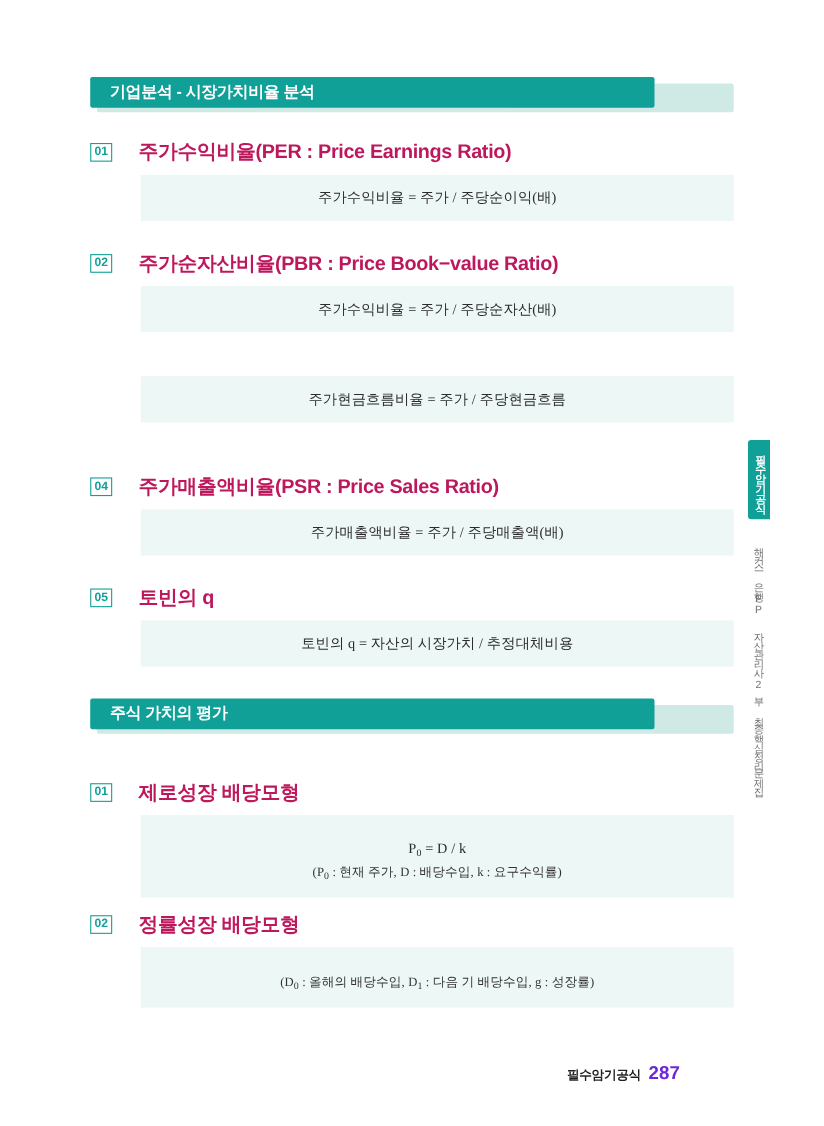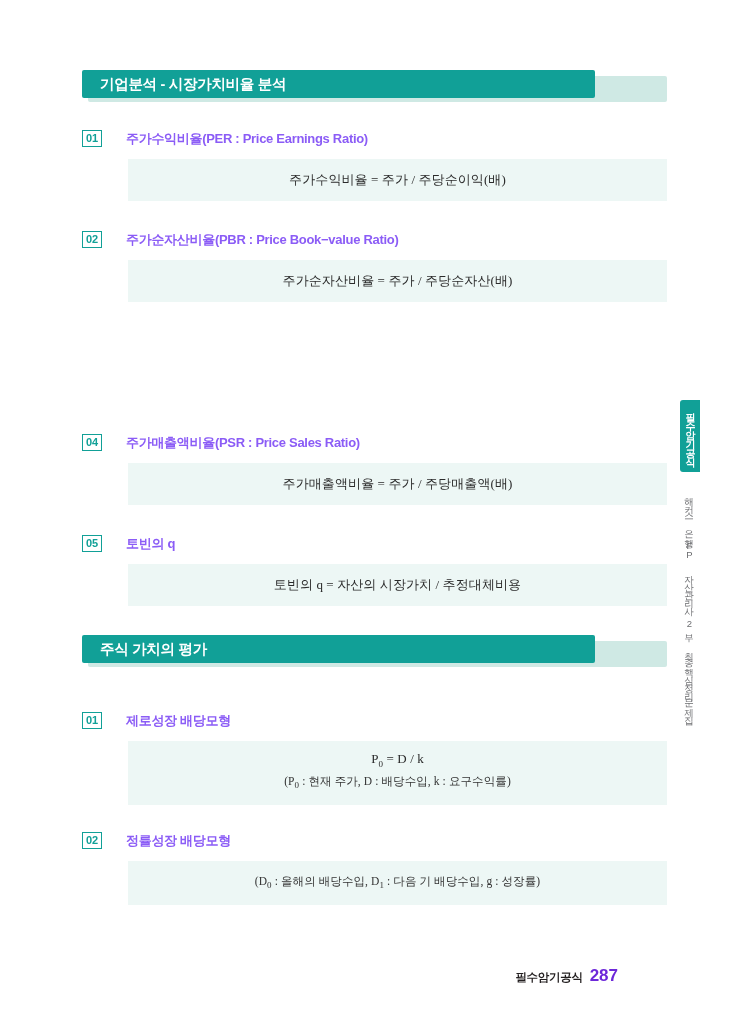--- a/index.html
+++ b/index.html
@@ -84,38 +84,38 @@
     font-weight: bold;
     display: flex;
     align-items: center;
     justify-content: center;
     margin-right: 24px;
     box-sizing: border-box;
     line-height: 1;
     font-family: "Liberation Sans", sans-serif;
   }
   .item-title {
-    color: #8b5cf6;
-    font-size: 13px;
+    color: #be185d;
+    font-size: 18px;
     font-weight: bold;
     letter-spacing: -0.3px;
     line-height: 1;
   }
 
   .formula-box {
     margin-top: 11px;
     margin-left: 46px;
     width: 539px;
     background: #edf7f5;
     box-sizing: border-box;
     padding: 12px 16px;
     color: #2b2b2b;
   }
   .formula-box.tall {
-    padding: 9px 16px 14px 16px;
+    padding: 21px 16px 14px 16px;
   }
   .formula-line {
     font-family: "Liberation Serif", serif;
     font-size: 13px;
     line-height: 1.35;
     letter-spacing: 0.1px;
     text-align: center;
   }
   .formula-line.small {
     font-size: 11.5px;
@@ -207,25 +207,28 @@
       <div class="formula-line">주가수익비율 = 주가 / 주당순이익(배)</div>
     </div>
   </div>
 
   <div class="item" style="top:229px;">
     <div class="item-head">
       <span class="num-badge">02</span>
       <span class="item-title">주가순자산비율(PBR : Price Book−value Ratio)</span>
     </div>
     <div class="formula-box">
-      <div class="formula-line">주가순자산비율 = 주가 / 주당순자산(배)</div>
+      <div class="formula-line">주가수익비율 = 주가 / 주당순자산(배)</div>
     </div>
   </div>
 
   <div class="item" style="top:331px;">
+    <div class="formula-box">
+      <div class="formula-line">주가현금흐름비율 = 주가 / 주당현금흐름</div>
+    </div>
   </div>
 
   <div class="item" style="top:432px;">
     <div class="item-head">
       <span class="num-badge">04</span>
       <span class="item-title">주가매출액비율(PSR : Price Sales Ratio)</span>
     </div>
     <div class="formula-box">
       <div class="formula-line">주가매출액비율 = 주가 / 주당매출액(배)</div>
     </div>

